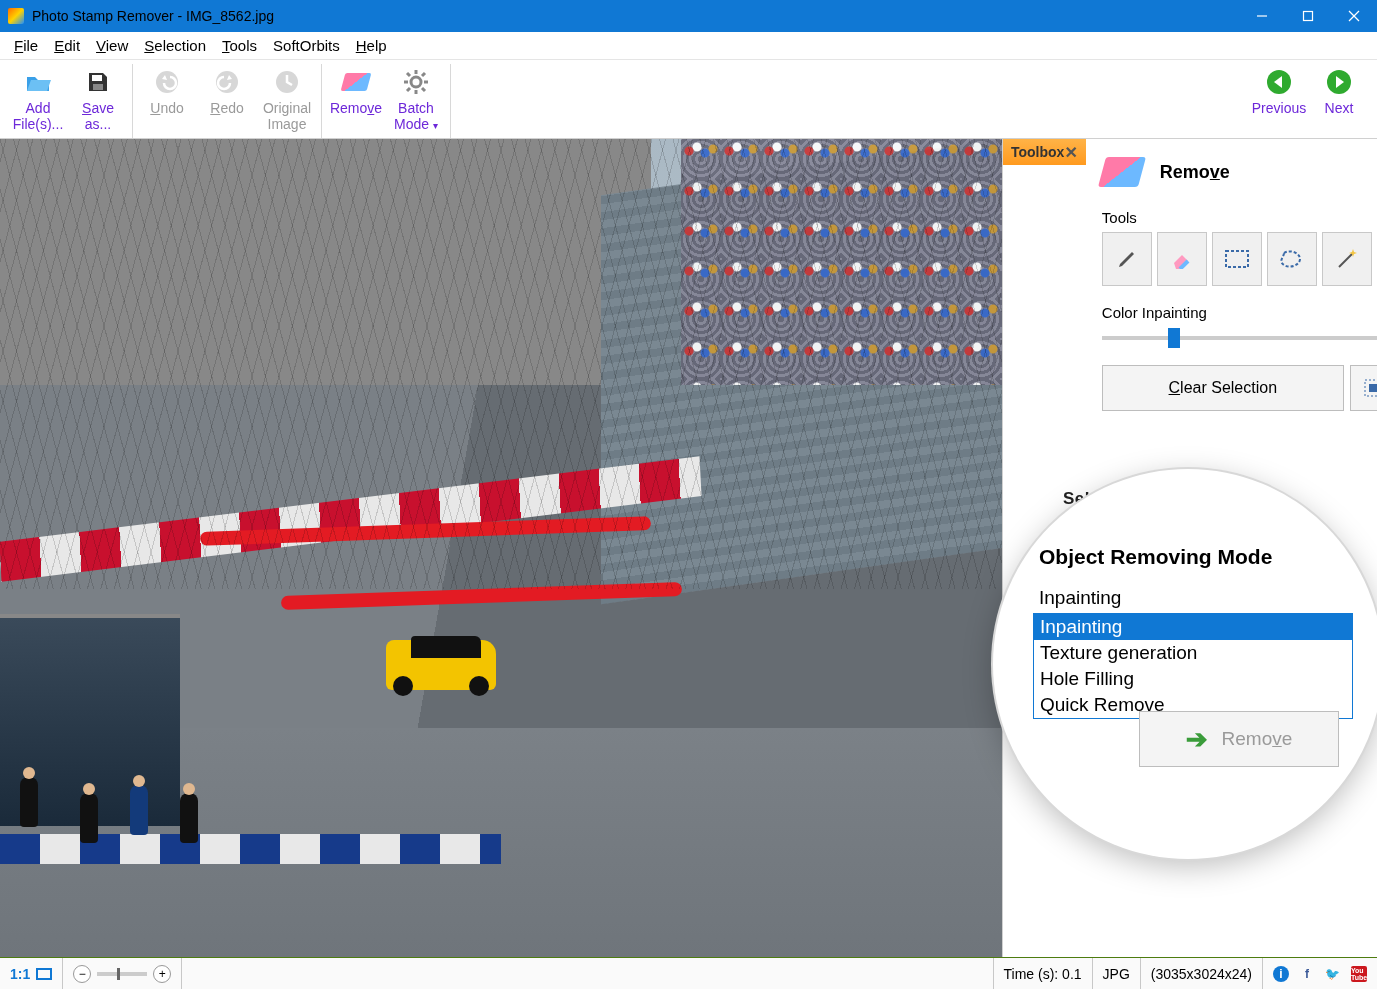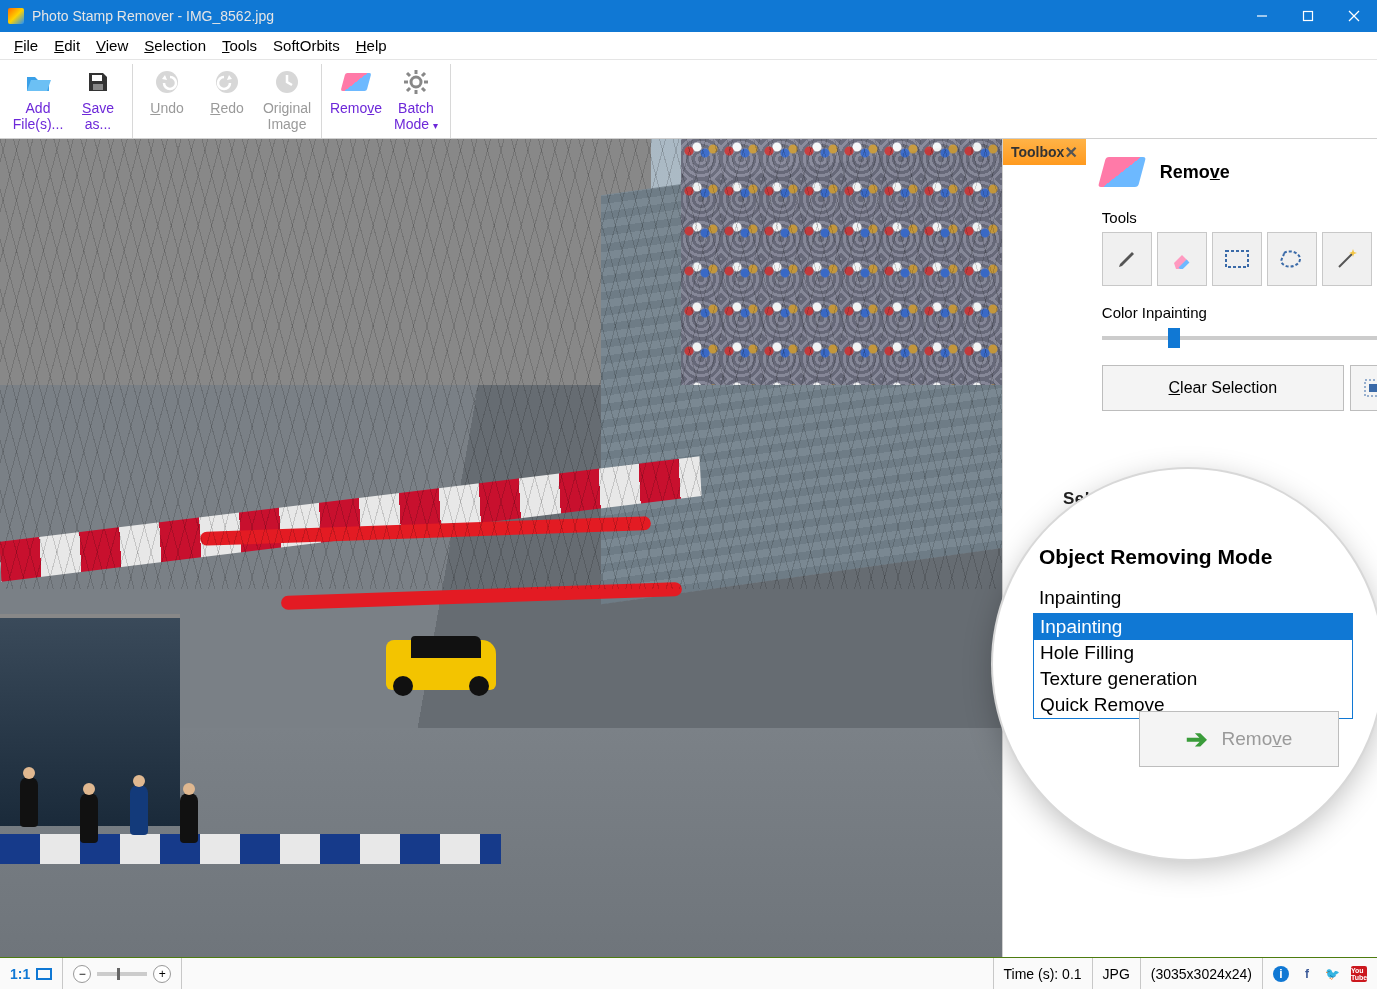--- a/index.html
+++ b/index.html
@@ -1,17 +1,17 @@
 <!DOCTYPE html>
 <html><head>
 <meta charset="utf-8">
 <style>
 * { box-sizing: border-box; margin: 0; padding: 0; font-family: "Segoe UI", Tahoma, sans-serif; }
 body { background: #fff; width: 1377px; height: 989px; overflow: hidden; display: flex; flex-direction: column; }
-.titlebar { background: #1078d4; color: #e5e5e5; height: 32px; display: flex; align-items: center; padding: 0 0 0 8px; font-size: 14px; }
+.titlebar { background: #1078d4; color: #000000; height: 32px; display: flex; align-items: center; padding: 0 0 0 8px; font-size: 14px; }
 .titlebar .app-icon { width: 16px; height: 16px; background: linear-gradient(135deg,#ff6a00,#ffd200,#1e90ff); border-radius: 2px; margin-right: 8px; }
 .titlebar .title-text { flex: 0 0 auto; }
 .titlebar .spacer { flex: 1; }
 .titlebar .winbtn { width: 46px; height: 32px; display: flex; align-items: center; justify-content: center; color: #fff; }
 .titlebar .winbtn svg { width: 12px; height: 12px; }
 .menubar { height: 28px; display: flex; align-items: center; padding: 0 6px; font-size: 15px; border-bottom: 1px solid #e5e5e5; }
 .menubar .menu-item { padding: 2px 8px; cursor: default; }
 .menubar .menu-item .ul { text-decoration: underline; }
 .toolbar { display: flex; align-items: flex-start; border-bottom: 1px solid #d0d0d0; padding: 4px 4px 0 4px; }
 .tool-group { display: flex; border-right: 1px solid #d8d8d8; padding: 0 4px; }
@@ -207,20 +207,40 @@
               <line x1="19" y1="19" x2="22" y2="22"></line>
               <line x1="22" y1="4" x2="19" y2="7"></line>
               <line x1="7" y1="19" x2="4" y2="22"></line>
             </g>
           </svg>
         </div>
       <div>Batch<br>Mode <span style="font-size:10px;">▾</span></div>
     </div>
   </div>
   <div class="toolbar-spacer"></div>
+  <div class="tool-group" style="border-right:none;">
+    <div class="tool-btn">
+      <div class="ticon">
+          <svg width="28" height="28">
+            <circle cx="14" cy="14" r="12" fill="#2faa2f"></circle>
+            <path d="M17 8l-8 6 8 6z" fill="#fff"></path>
+          </svg>
+        </div>
+      <div>Previous</div>
+    </div>
+    <div class="tool-btn">
+      <div class="ticon">
+          <svg width="28" height="28">
+            <circle cx="14" cy="14" r="12" fill="#2faa2f"></circle>
+            <path d="M11 8l8 6-8 6z" fill="#fff"></path>
+          </svg>
+        </div>
+      <div>Next</div>
+    </div>
+  </div>
 </div>
 
 <div class="main-row">
   <div class="canvas-area">
     <div class="canvas-img">
       <div class="scene">
         <div class="track"></div>
         <div class="sky"></div>
         <div class="stands"></div>
         <div class="crowd"></div>
@@ -318,22 +338,22 @@
       </div>
     </div>
 
     <span class="clear-overlay">Select</span>
 
     <div class="magnifier">
       <div class="mag-title">Object Removing Mode</div>
       <div class="mag-selected">Inpainting</div>
       <div class="mag-list">
         <div class="opt sel">Inpainting</div>
+        <div class="opt">Texture generation</div>
         <div class="opt">Hole Filling</div>
-        <div class="opt">Texture generation</div>
         <div class="opt">Quick Remove</div>
       </div>
       <div class="mag-remove-btn">
         <span class="arrow">➔</span>
         <span>Remo<span style="text-decoration:underline">v</span>e</span>
       </div>
     </div>
   </div>
 </div>
 

